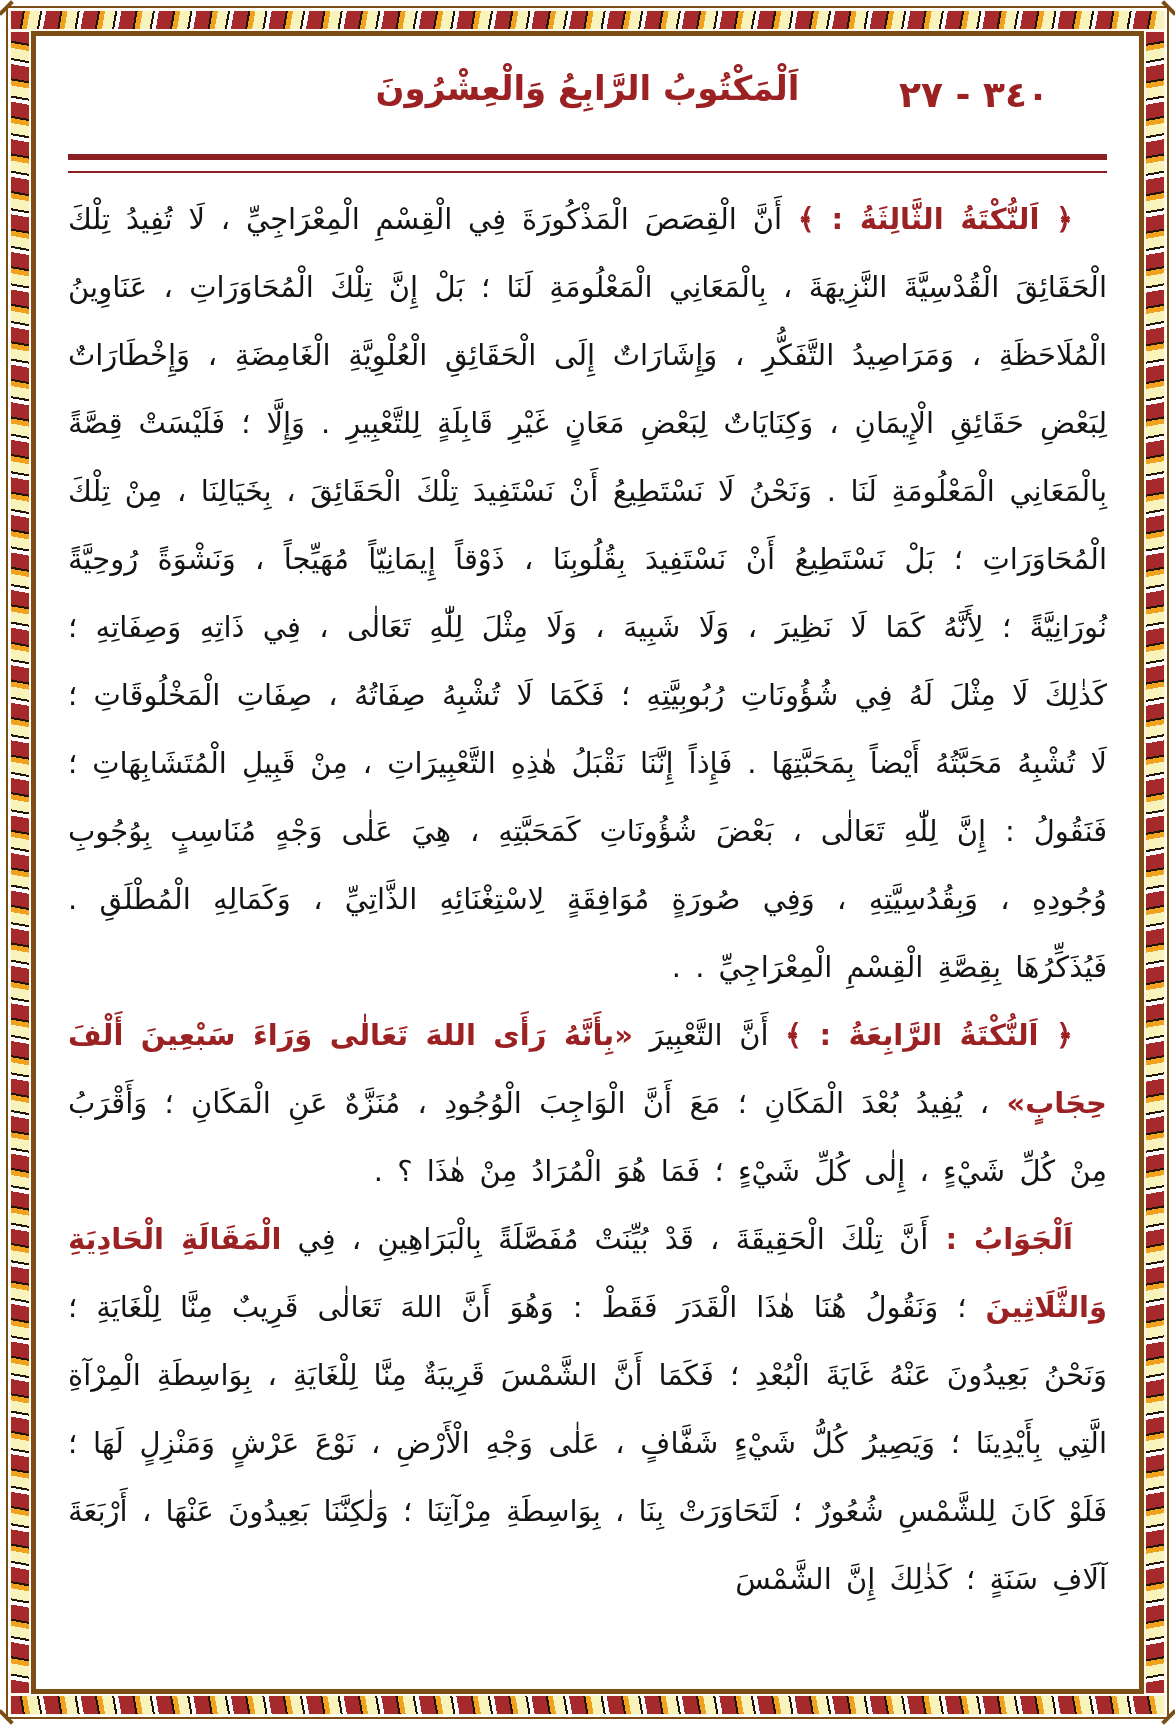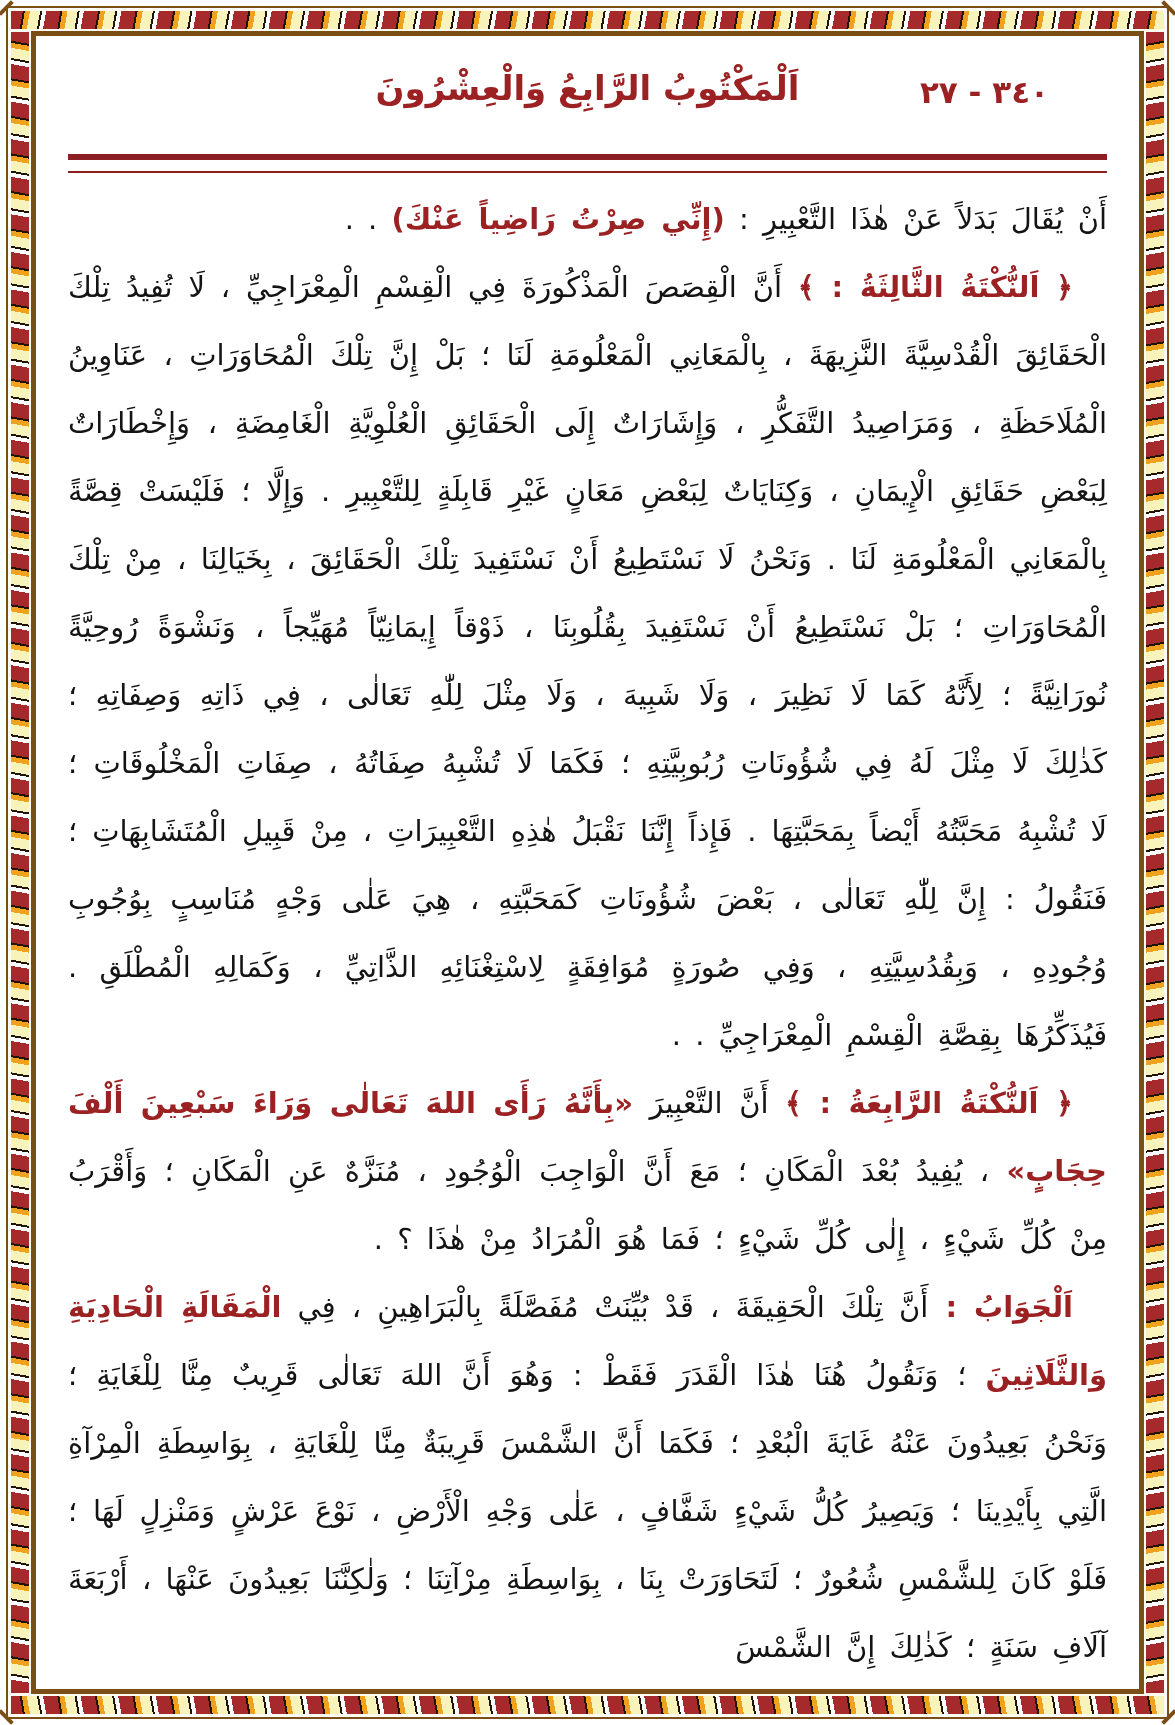--- a/index.html
+++ b/index.html
@@ -33,21 +33,21 @@
   .spur{position:absolute;width:18px;height:4px;background:#7a4e15;}
   .spur-tl{top:6px;left:-3px;transform:rotate(-45deg);}
   .spur-tr{top:6px;right:-3px;transform:rotate(45deg);}
   .spur-bl{bottom:6px;left:-3px;transform:rotate(45deg);}
   .spur-br{bottom:6px;right:-3px;transform:rotate(-45deg);}
   
   .content{position:absolute;inset:36px;padding:24px 32px 0 32px;}
   .header{position:relative;height:82px;}
   .page-num{
     position:absolute;top:14px;right:58px;
-    direction:rtl;color:#9b2123;font-weight:bold;font-size:31px;letter-spacing:1px;
+    direction:rtl;color:#9b2123;font-weight:bold;font-size:36px;letter-spacing:1px;
   }
   .title{
     text-align:center;padding-top:8px;
     color:#9b2123;font-weight:bold;font-size:34px;direction:rtl;
   }
   .rule{margin-top:12px;height:11px;
     border-top:6px solid #8c1f22;border-bottom:2px solid #8c1f22;}
   .body{
     direction:rtl;text-align:justify;
     margin-top:12px;
@@ -77,20 +77,19 @@
   <div class="content">
 
     <div class="header">
       <div class="page-num">٣٤٠ - ٢٧</div>
       <div class="title">اَلْمَكْتُوبُ الرَّابِعُ وَالْعِشْرُونَ</div>
     </div>
 
     <div class="rule"></div>
 
     <div class="body">
-        <p class="para"><span class="seg">أَنْ يُقَالَ بَدَلاً عَنْ هٰذَا التَّعْبِيرِ : </span><span class="seg seg-red">(إِنِّي صِرْتُ رَاضِياً عَنْكَ)</span><span class="seg"> . .</span></p>
         <p class="para indent"><span class="seg seg-red">﴿ اَلنُّكْتَةُ الثَّالِثَةُ : ﴾</span><span class="seg"> أَنَّ الْقِصَصَ الْمَذْكُورَةَ فِي الْقِسْمِ الْمِعْرَاجِيِّ ، لَا تُفِيدُ تِلْكَ الْحَقَائِقَ الْقُدْسِيَّةَ النَّزِيهَةَ ، بِالْمَعَانِي الْمَعْلُومَةِ لَنَا ؛ بَلْ إِنَّ تِلْكَ الْمُحَاوَرَاتِ ، عَنَاوِينُ الْمُلَاحَظَةِ ، وَمَرَاصِيدُ التَّفَكُّرِ ، وَإِشَارَاتٌ إِلَى الْحَقَائِقِ الْعُلْوِيَّةِ الْغَامِضَةِ ، وَإِخْطَارَاتٌ لِبَعْضِ حَقَائِقِ الْإِيمَانِ ، وَكِنَايَاتٌ لِبَعْضِ مَعَانٍ غَيْرِ قَابِلَةٍ لِلتَّعْبِيرِ . وَإِلَّا ؛ فَلَيْسَتْ قِصَّةً بِالْمَعَانِي الْمَعْلُومَةِ لَنَا . وَنَحْنُ لَا نَسْتَطِيعُ أَنْ نَسْتَفِيدَ تِلْكَ الْحَقَائِقَ ، بِخَيَالِنَا ، مِنْ تِلْكَ الْمُحَاوَرَاتِ ؛ بَلْ نَسْتَطِيعُ أَنْ نَسْتَفِيدَ بِقُلُوبِنَا ، ذَوْقاً إِيمَانِيّاً مُهَيِّجاً ، وَنَشْوَةً رُوحِيَّةً نُورَانِيَّةً ؛ لِأَنَّهُ كَمَا لَا نَظِيرَ ، وَلَا شَبِيهَ ، وَلَا مِثْلَ لِلّٰهِ تَعَالٰى ، فِي ذَاتِهِ وَصِفَاتِهِ ؛ كَذٰلِكَ لَا مِثْلَ لَهُ فِي شُؤُونَاتِ رُبُوبِيَّتِهِ ؛ فَكَمَا لَا تُشْبِهُ صِفَاتُهُ ، صِفَاتِ الْمَخْلُوقَاتِ ؛ لَا تُشْبِهُ مَحَبَّتُهُ أَيْضاً بِمَحَبَّتِهَا . فَإِذاً إِنَّنَا نَقْبَلُ هٰذِهِ التَّعْبِيرَاتِ ، مِنْ قَبِيلِ الْمُتَشَابِهَاتِ ؛ فَنَقُولُ : إِنَّ لِلّٰهِ تَعَالٰى ، بَعْضَ شُؤُونَاتِ كَمَحَبَّتِهِ ، هِيَ عَلٰى وَجْهٍ مُنَاسِبٍ بِوُجُوبِ وُجُودِهِ ، وَبِقُدُسِيَّتِهِ ، وَفِي صُورَةٍ مُوَافِقَةٍ لِاسْتِغْنَائِهِ الذَّاتِيِّ ، وَكَمَالِهِ الْمُطْلَقِ . فَيُذَكِّرُهَا بِقِصَّةِ الْقِسْمِ الْمِعْرَاجِيِّ . .</span></p>
         <p class="para indent"><span class="seg seg-red">﴿ اَلنُّكْتَةُ الرَّابِعَةُ : ﴾</span><span class="seg"> أَنَّ التَّعْبِيرَ </span><span class="seg seg-red">«بِأَنَّهُ رَأَى اللهَ تَعَالٰى وَرَاءَ سَبْعِينَ أَلْفَ حِجَابٍ»</span><span class="seg"> ، يُفِيدُ بُعْدَ الْمَكَانِ ؛ مَعَ أَنَّ الْوَاجِبَ الْوُجُودِ ، مُنَزَّهٌ عَنِ الْمَكَانِ ؛ وَأَقْرَبُ مِنْ كُلِّ شَيْءٍ ، إِلٰى كُلِّ شَيْءٍ ؛ فَمَا هُوَ الْمُرَادُ مِنْ هٰذَا ؟ .</span></p>
         <p class="para indent"><span class="seg seg-red">اَلْجَوَابُ : </span><span class="seg">أَنَّ تِلْكَ الْحَقِيقَةَ ، قَدْ بُيِّنَتْ مُفَصَّلَةً بِالْبَرَاهِينِ ، فِي </span><span class="seg seg-red">الْمَقَالَةِ الْحَادِيَةِ وَالثَّلَاثِينَ</span><span class="seg"> ؛ وَنَقُولُ هُنَا هٰذَا الْقَدَرَ فَقَطْ : وَهُوَ أَنَّ اللهَ تَعَالٰى قَرِيبٌ مِنَّا لِلْغَايَةِ ؛ وَنَحْنُ بَعِيدُونَ عَنْهُ غَايَةَ الْبُعْدِ ؛ فَكَمَا أَنَّ الشَّمْسَ قَرِيبَةٌ مِنَّا لِلْغَايَةِ ، بِوَاسِطَةِ الْمِرْآةِ الَّتِي بِأَيْدِينَا ؛ وَيَصِيرُ كُلُّ شَيْءٍ شَفَّافٍ ، عَلٰى وَجْهِ الْأَرْضِ ، نَوْعَ عَرْشٍ وَمَنْزِلٍ لَهَا ؛ فَلَوْ كَانَ لِلشَّمْسِ شُعُورٌ ؛ لَتَحَاوَرَتْ بِنَا ، بِوَاسِطَةِ مِرْآتِنَا ؛ وَلٰكِنَّنَا بَعِيدُونَ عَنْهَا ، أَرْبَعَةَ آلَافِ سَنَةٍ ؛ كَذٰلِكَ إِنَّ الشَّمْسَ</span></p>
       </div>
 
   </div>
 </div>
 
 </body></html>

